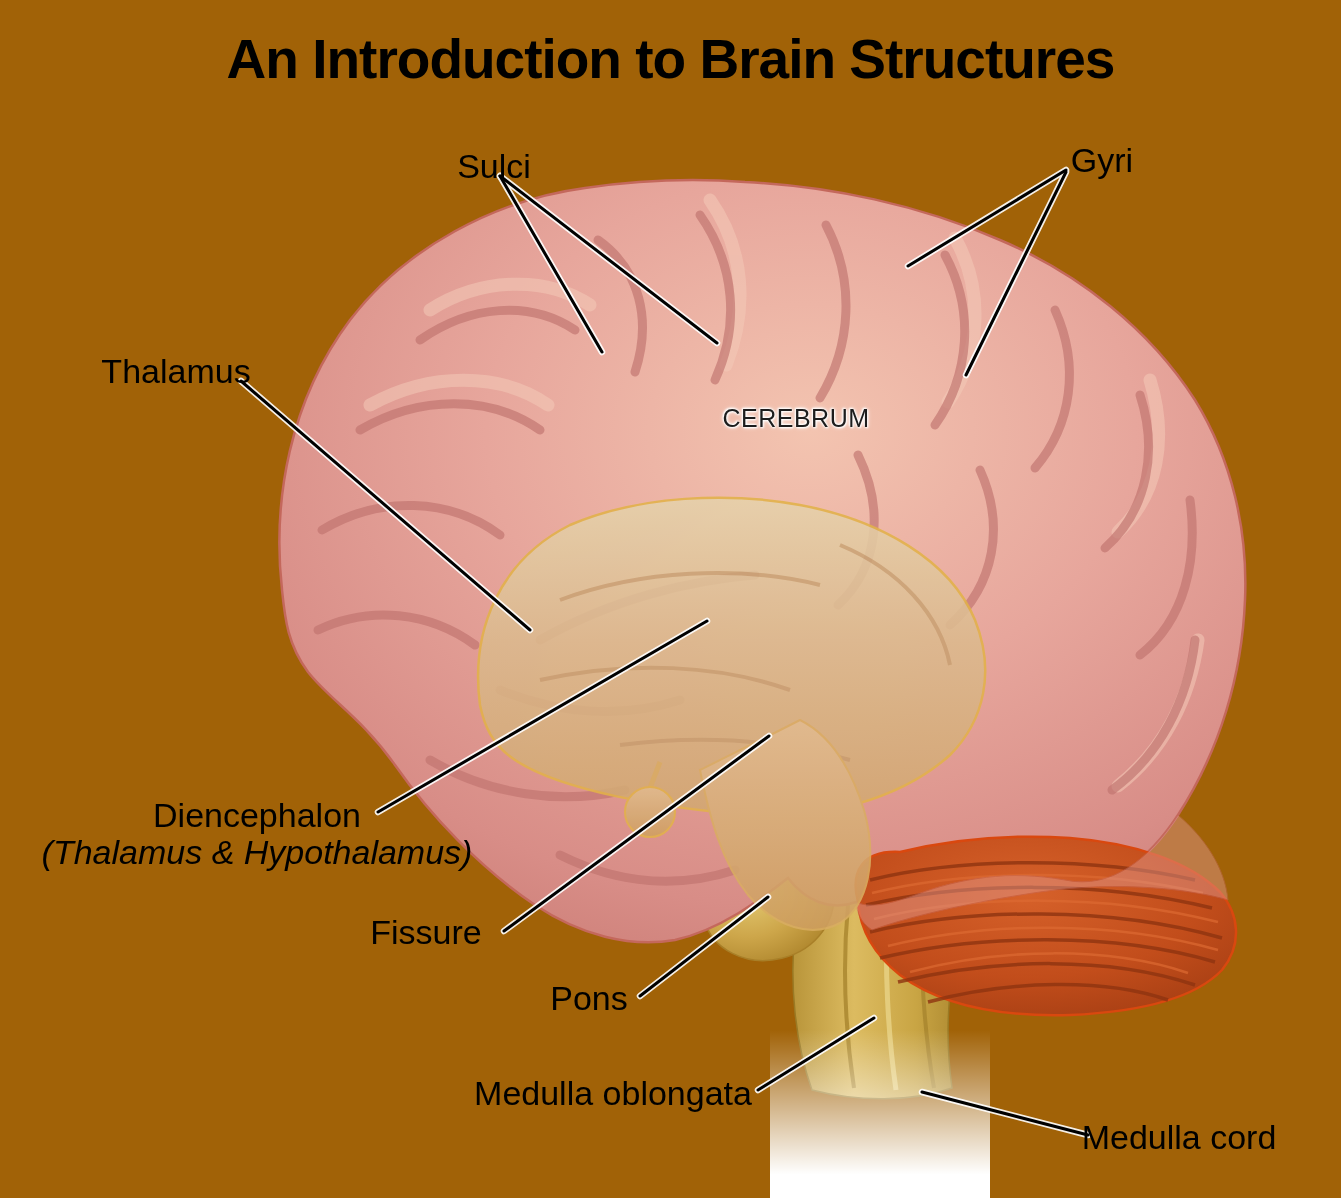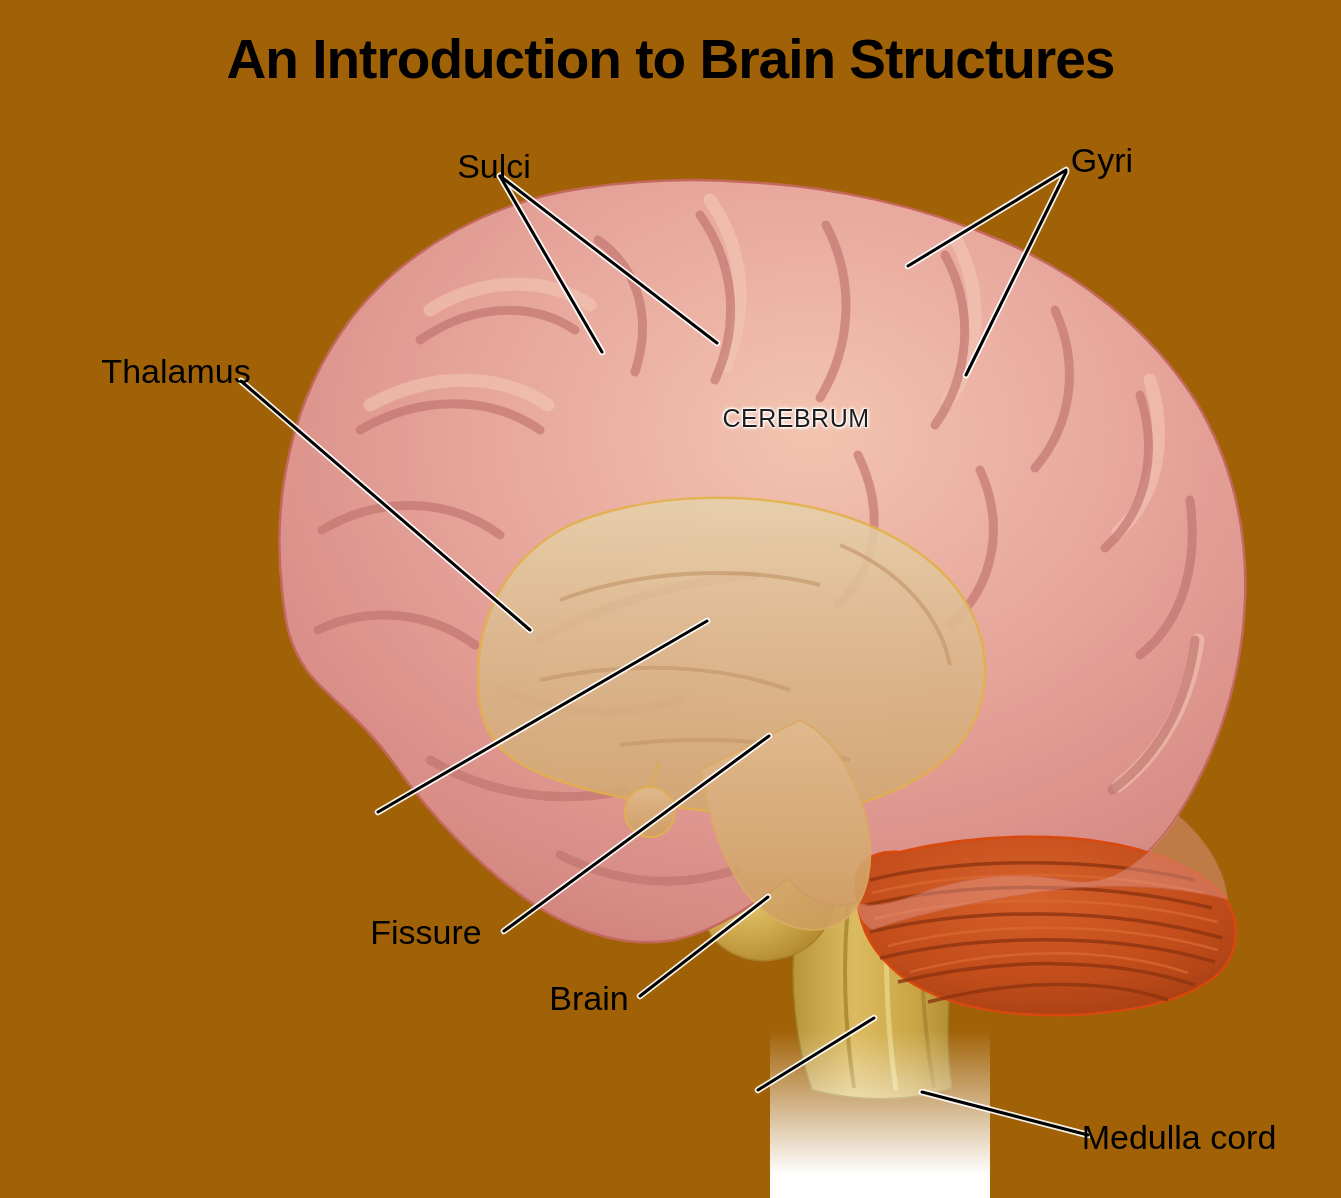--- a/index.html
+++ b/index.html
@@ -236,22 +236,27 @@
   <div class="title">An Introduction to Brain Structures</div>
 
   <div class="label" style="left:454px;top:166px;margin-left:40px;">Sulci</div>
 
   <div class="label" style="left:1102px;top:160px;">Gyri</div>
 
   <div class="label" style="left:176px;top:371px;">Thalamus</div>
 
   <div class="label on-art-label cerebrum-label" style="left:796px;top:418px;">CEREBRUM</div>
 
+  <div class="label two-line" style="left:257px;top:834px;">
+    <div>Diencephalon</div>
+    <div class="sub">(Thalamus &amp; Hypothalamus)</div>
+  </div>
 
   <div class="label" style="left:426px;top:932px;">Fissure</div>
 
-  <div class="label" style="left:589px;top:998px;">Brain</div>
-
+  <div class="label" style="left:589px;top:998px;">Pons</div>
+
+  <div class="label" style="left:613px;top:1093px;">Medulla oblongata</div>
 
   <div class="label" style="left:1179px;top:1137px;">Medulla cord</div>
 
 
 </div>
 
 </body></html>

